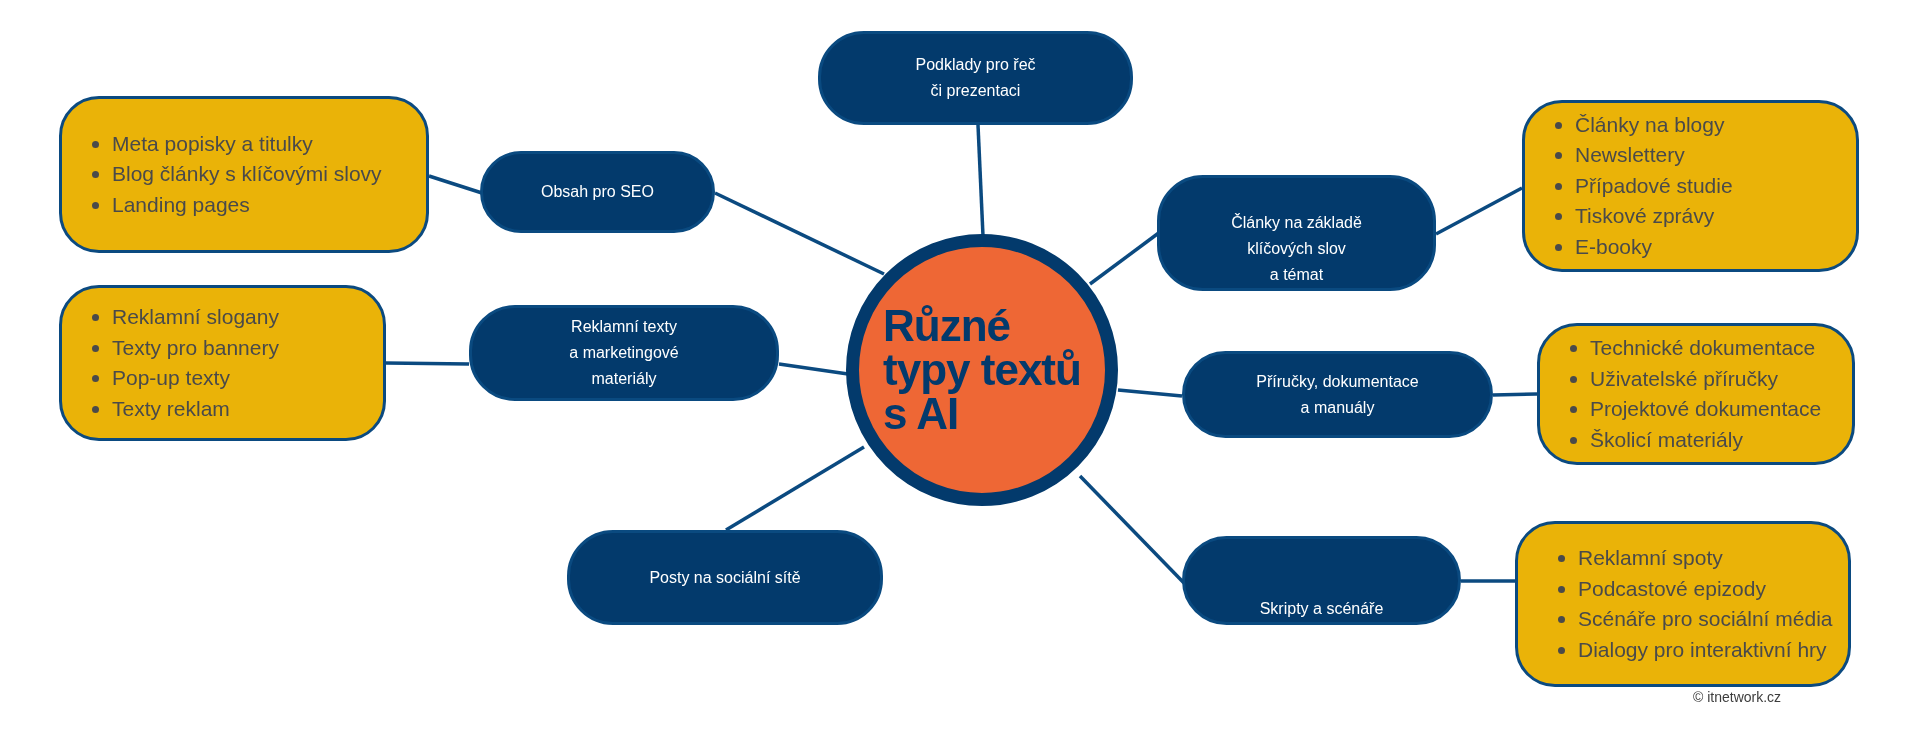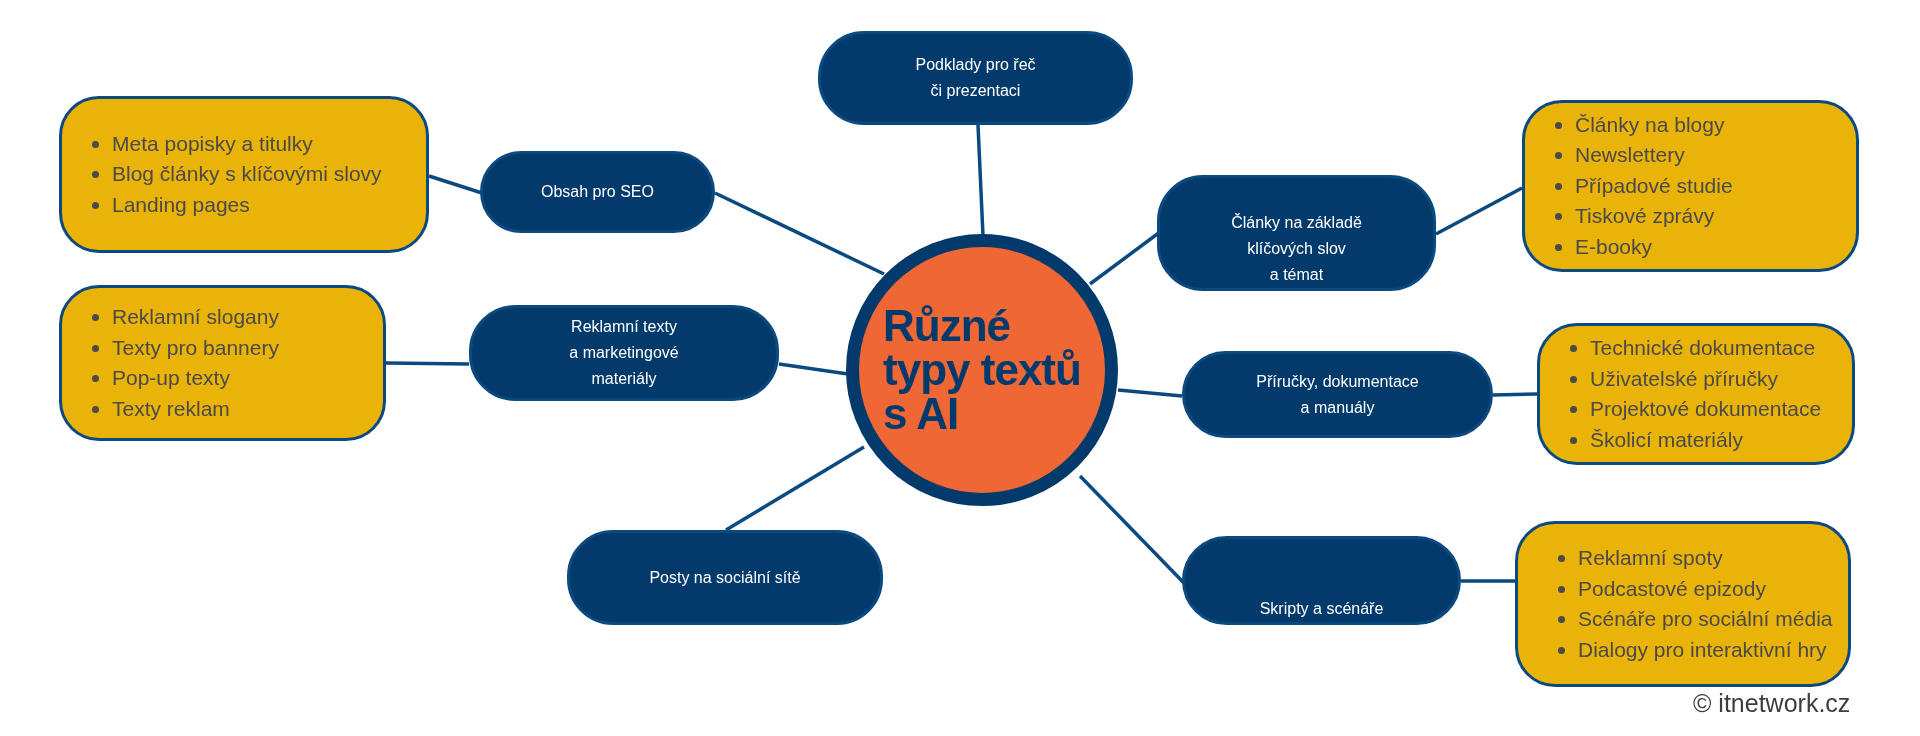--- a/index.html
+++ b/index.html
@@ -13,21 +13,21 @@
   .list { position:absolute; background:#eab308; border:3px solid #0b4a80; border-radius:40px;
           box-sizing:border-box; display:flex; align-items:center; }
   .list ul { margin:0; padding:0 0 0 50px; list-style:none; color:#4a4a4a; font-size:21px; line-height:30.5px; }
   .list li { position:relative; white-space:nowrap; }
   .list li::before { content:""; position:absolute; left:-20px; top:12px; width:7px; height:7px;
                      border-radius:50%; background:#4a4a4a; }
   .center { position:absolute; left:846px; top:234px; width:272px; height:272px; border-radius:50%;
             background:#ee6735; border:13px solid #033a6c; box-sizing:border-box; display:flex;
             align-items:center; justify-content:center; text-align:left; }
   .center span { color:#033a6c; font-weight:bold; font-size:44px; line-height:44px; white-space:pre-line; letter-spacing:-1px; }
-  .copyright { position:absolute; left:1693px; top:689px; font-size:25px; color:#3d3d3d; }
+  .copyright { position:absolute; left:1693px; top:689px; font-size:14px; color:#3d3d3d; }
 </style>
 </head>
 <body>
 
 <svg class="lines">
   <g stroke="#0b4a80" stroke-width="3.5" fill="none">
     <line x1="429" y1="176" x2="482" y2="193"></line>
     <line x1="715" y1="193" x2="884" y2="274"></line>
     <line x1="978" y1="125" x2="983" y2="236"></line>
     <line x1="1090" y1="284" x2="1160" y2="232"></line>

